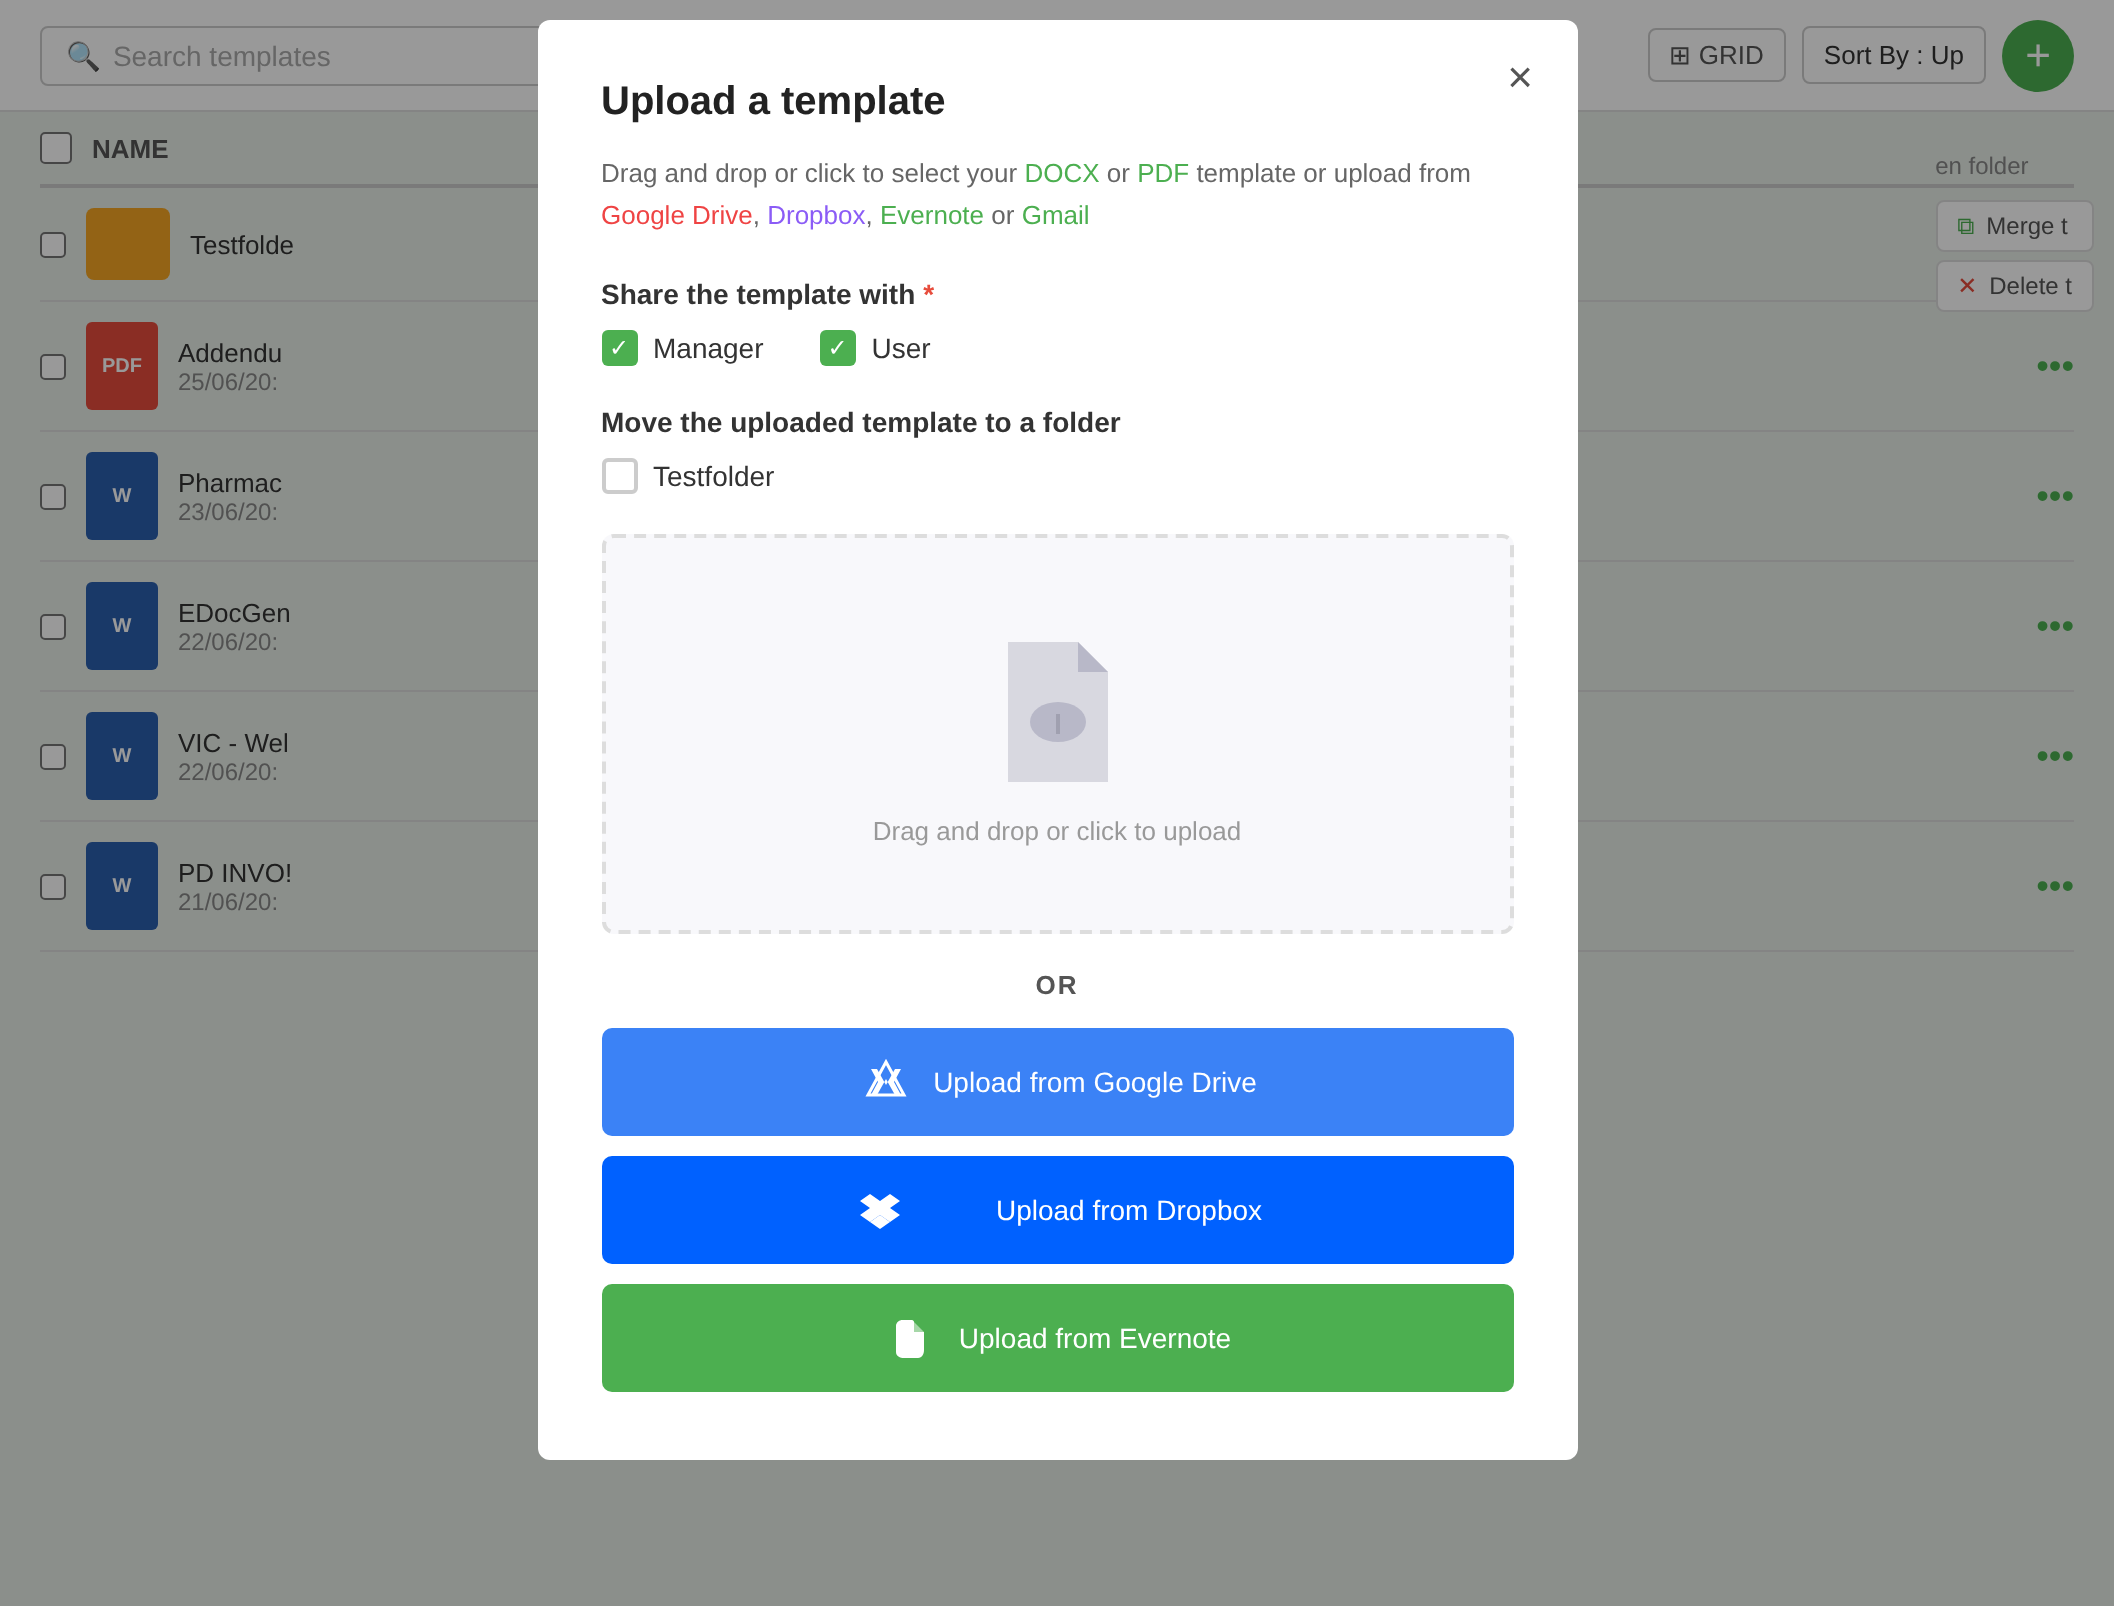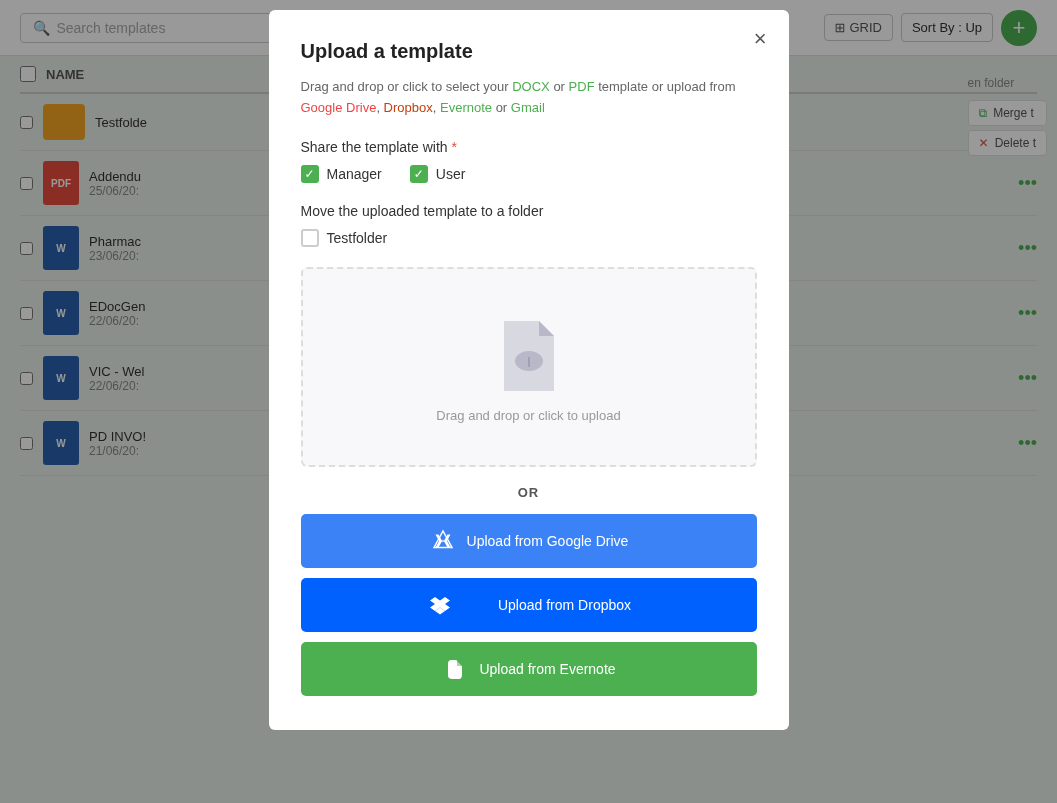--- a/index.html
+++ b/index.html
@@ -209,21 +209,21 @@
       color: #4caf50;
       text-decoration: none;
       font-weight: 500;
     }
 
     .modal-desc a.docx { color: #4caf50; }
     .modal-desc a.pdf { color: #4caf50; }
 
     .section-label {
       font-size: 14px;
-      font-weight: 400;
+      font-weight: 700;
       color: #333;
       margin-bottom: 10px;
       display: flex;
       align-items: center;
       gap: 4px;
     }
 
     .required-star { color: #e74c3c; }
 
     .checkboxes {
@@ -452,21 +452,21 @@
 </div>
 
 <div class="overlay">
   <div class="modal">
 
     <button class="modal-close">×</button>
 
     <h2 class="modal-title">Upload a template</h2>
 
     <p class="modal-desc">
-      <span>Drag and drop or click to select your </span><a class="docx">DOCX</a><span> or </span><a class="pdf">PDF</a><span> template or upload from </span><a style="color:#ef4444;">Google Drive</a><span>, </span><a style="color:#c2410c;">Dropbox</a><span>, </span><a style="color:#4caf50;">Evernote</a><span> or </span><a style="color:#4caf50;">Gmail</a>
+      <span>Drag and drop or click to select your </span><a class="docx">DOCX</a><span> or </span><a class="pdf">PDF</a><span> template or upload from </span><a style="color:#ef4444;">Google Drive</a><span>, </span><a style="color:#8b5cf6;">Dropbox</a><span>, </span><a style="color:#4caf50;">Evernote</a><span> or </span><a style="color:#4caf50;">Gmail</a>
     </p>
 
     <div class="section-label">
       <span>Share the template with</span>
       <span class="required-star">*</span>
     </div>
 
     <div class="checkboxes">
       <div class="checkbox-item">
         <div class="checkbox-checked">✓</div>

